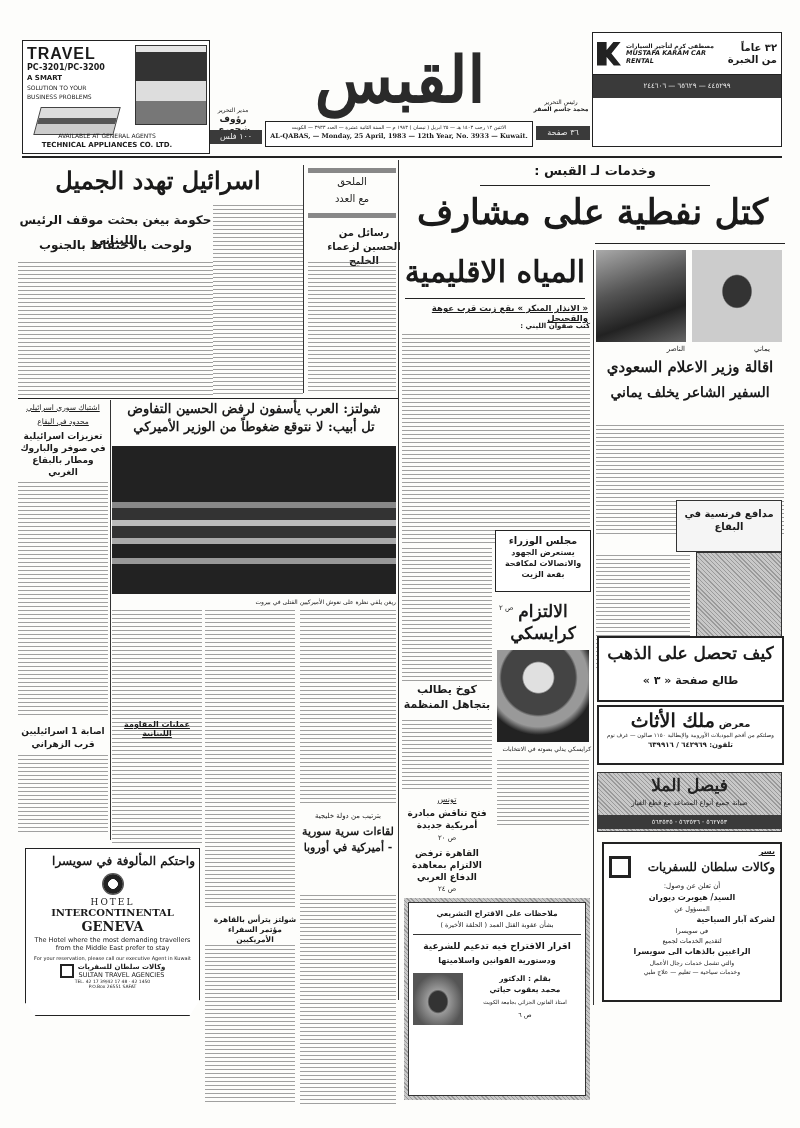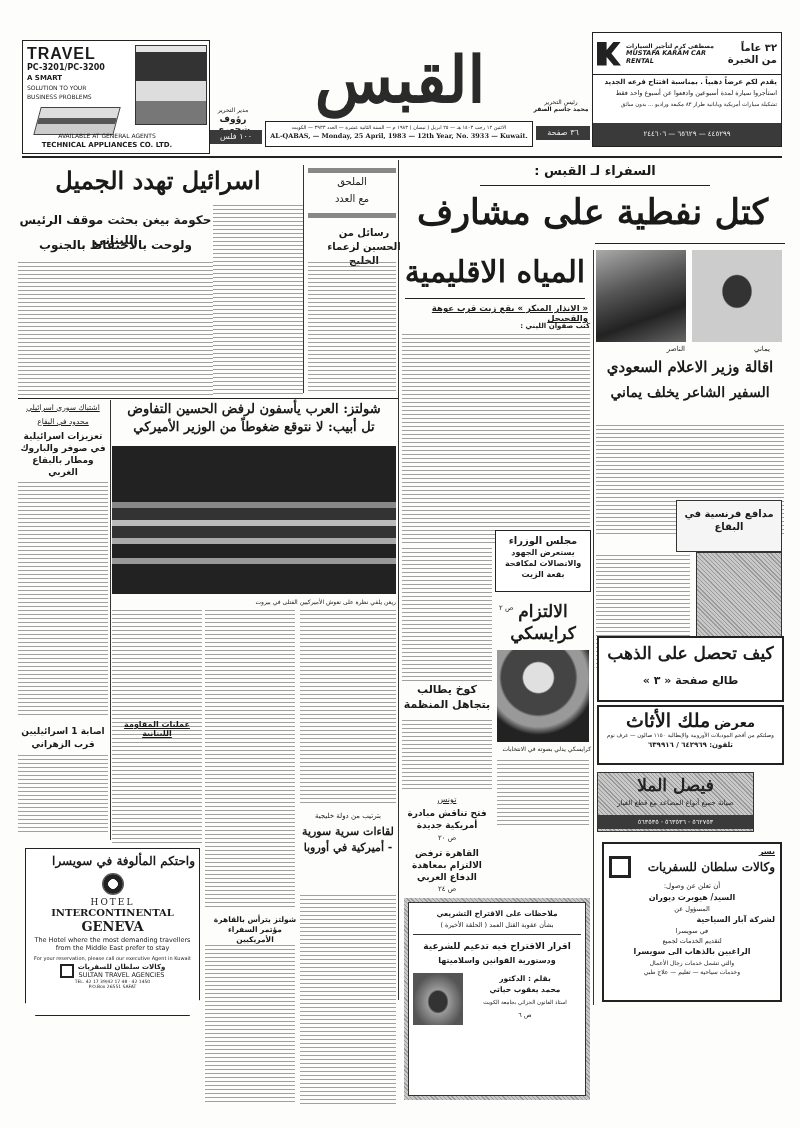--- a/index.html
+++ b/index.html
@@ -54,31 +54,26 @@
 
 <div class="abs box" style="left:592px;top:32px;width:190px;height:115px;">
   <div style="display:flex;height:42px;border-bottom:1px solid #222;align-items:center;padding:0 4px;">
     <div style="width:24px;height:24px;background:#222;clip-path:polygon(0 0,40% 0,40% 35%,70% 0,100% 0,60% 50%,100% 100%,70% 100%,40% 65%,40% 100%,0 100%);"></div>
     <div style="flex:1;margin-left:5px;">
       <div class="rtl bold" style="font-size:6px;text-align:left;">مصطفى كرم لتأجير السيارات</div>
       <div class="bold" style="font-size:6.5px;font-style:italic;line-height:8px;">MUSTAFA KARAM CAR RENTAL</div>
     </div>
     <div class="rtl bold" style="font-size:10px;width:52px;line-height:12px;">٣٢ عاماً من الخبرة</div>
   </div>
-  <div class="rtl" style="padding:2px 4px;height:48px;">
-    <div class="bold" style="font-size:7px;line-height:11px;">يقدم لكم عرضاً ذهبياً . بمناسبة افتتاح فرعه الجديد</div>
-    <div style="font-size:6.5px;line-height:11px;">استأجروا سيارة لمدة أسبوعين وادفعوا عن أسبوع واحد فقط</div>
-    <div style="font-size:5.5px;line-height:10px;">تشكيلة سيارات أمريكية ويابانية طراز ٨٣ مكيفة وراديو ... بدون سائق</div>
-  </div>
   <div class="dark" style="height:23px;font-size:7px;line-height:23px;text-align:center;direction:rtl;">٤٤٥٢٩٩ — ٦٥٦٢٩ — ٢٤٤٦٠٦</div>
 </div>
 
 <div class="abs hline" style="left:22px;top:156px;width:760px;"></div>
 
-<div class="abs rtl" style="left:480px;top:163px;width:230px;font-size:13px;font-weight:bold;text-align:center;letter-spacing:2px;">السفراء لـ القبس :</div>
+<div class="abs rtl" style="left:480px;top:163px;width:230px;font-size:13px;font-weight:bold;text-align:center;letter-spacing:2px;">وخدمات لـ القبس :</div>
 <div class="abs hline" style="left:480px;top:185px;width:230px;height:1px;"></div>
 <div class="abs rtl serif bold" style="left:400px;top:188px;width:385px;font-size:35px;line-height:48px;text-align:center;">كتل نفطية على مشارف</div>
 <div class="abs hline" style="left:595px;top:243px;width:190px;height:1px;"></div>
 <div class="abs rtl serif bold" style="left:400px;top:248px;width:190px;font-size:30px;line-height:48px;text-align:center;">المياه الاقليمية</div>
 <div class="abs hline" style="left:405px;top:298px;width:180px;height:1px;"></div>
 <div class="abs rtl bold" style="left:400px;top:303px;width:188px;font-size:8.5px;text-decoration:underline;">« الانذار المبكر » بقع زيت قرب عوهة والقحيحل</div>
 
 <div class="abs photo2" style="left:596px;top:250px;width:90px;height:92px;"></div>
 <div class="abs photo" style="left:692px;top:250px;width:90px;height:92px;background:radial-gradient(ellipse at 50% 45%,#333 0 22%,#ccc 24% 100%);"></div>
 <div class="abs rtl sm" style="left:635px;top:345px;width:50px;">الناصر</div>
@@ -98,28 +93,28 @@
 <div class="abs hatch" style="left:696px;top:552px;width:86px;height:120px;border:1px solid #333;"></div>
 <div class="abs txtblk" style="left:596px;top:555px;width:94px;height:115px;"></div>
 
 <div class="abs box" style="left:597px;top:636px;width:187px;height:66px;border-width:2px;">
   <div class="rtl serif bold" style="font-size:17px;text-align:center;line-height:30px;">كيف تحصل على الذهب</div>
   <div class="rtl bold" style="font-size:11px;text-align:center;line-height:26px;">طالع صفحة « ٣ »</div>
 </div>
 
 <div class="abs box" style="left:597px;top:705px;width:187px;height:60px;border-width:2px;">
   <div class="rtl" style="display:flex;justify-content:center;align-items:baseline;gap:4px;padding-top:2px;">
-    <span style="font-size:13px;font-weight:bold;">معرض</span>
+    <span style="font-size:10px;font-weight:bold;">معرض</span>
     <span class="serif bold" style="font-size:19px;">ملك الأثاث</span>
   </div>
   <div class="rtl" style="font-size:5.5px;text-align:center;line-height:8px;">وصلتكم من أفخم الموديلات الأوروبية والإيطالية ١١٥٠ صالون — غرف نوم</div>
   <div class="rtl bold" style="font-size:7px;text-align:center;line-height:12px;">تلفون: ٦٤٢٩٦٩ / ٦٣٩٩١٦</div>
 </div>
 
-<div class="abs hatch" style="left:597px;top:772px;width:157px;height:60px;border:1px solid #333;">
+<div class="abs hatch" style="left:597px;top:772px;width:185px;height:60px;border:1px solid #333;">
   <div class="rtl serif bold" style="font-size:17px;text-align:center;line-height:24px;color:#222;">فيصل الملا</div>
   <div class="rtl" style="font-size:7px;text-align:center;line-height:12px;">صيانة جميع أنواع المصاعد مع قطع الغيار</div>
   <div class="dark" style="font-size:6.5px;text-align:center;line-height:14px;margin-top:6px;direction:rtl;">٥٦٢٧٥٣ · ٥٦٣٥٣٦ · ٥٦٣٥٣٥</div>
 </div>
 
 <div class="abs box" style="left:602px;top:842px;width:180px;height:160px;border-width:2px;padding:3px 5px;">
   <div class="rtl bold" style="font-size:8px;text-decoration:underline;">يسر</div>
   <div style="display:flex;align-items:center;gap:4px;">
     <div style="width:22px;height:22px;border:3px solid #222;background:#fff;"></div>
     <div class="rtl serif bold" style="flex:1;font-size:12px;">وكالات سلطان للسفريات</div>

